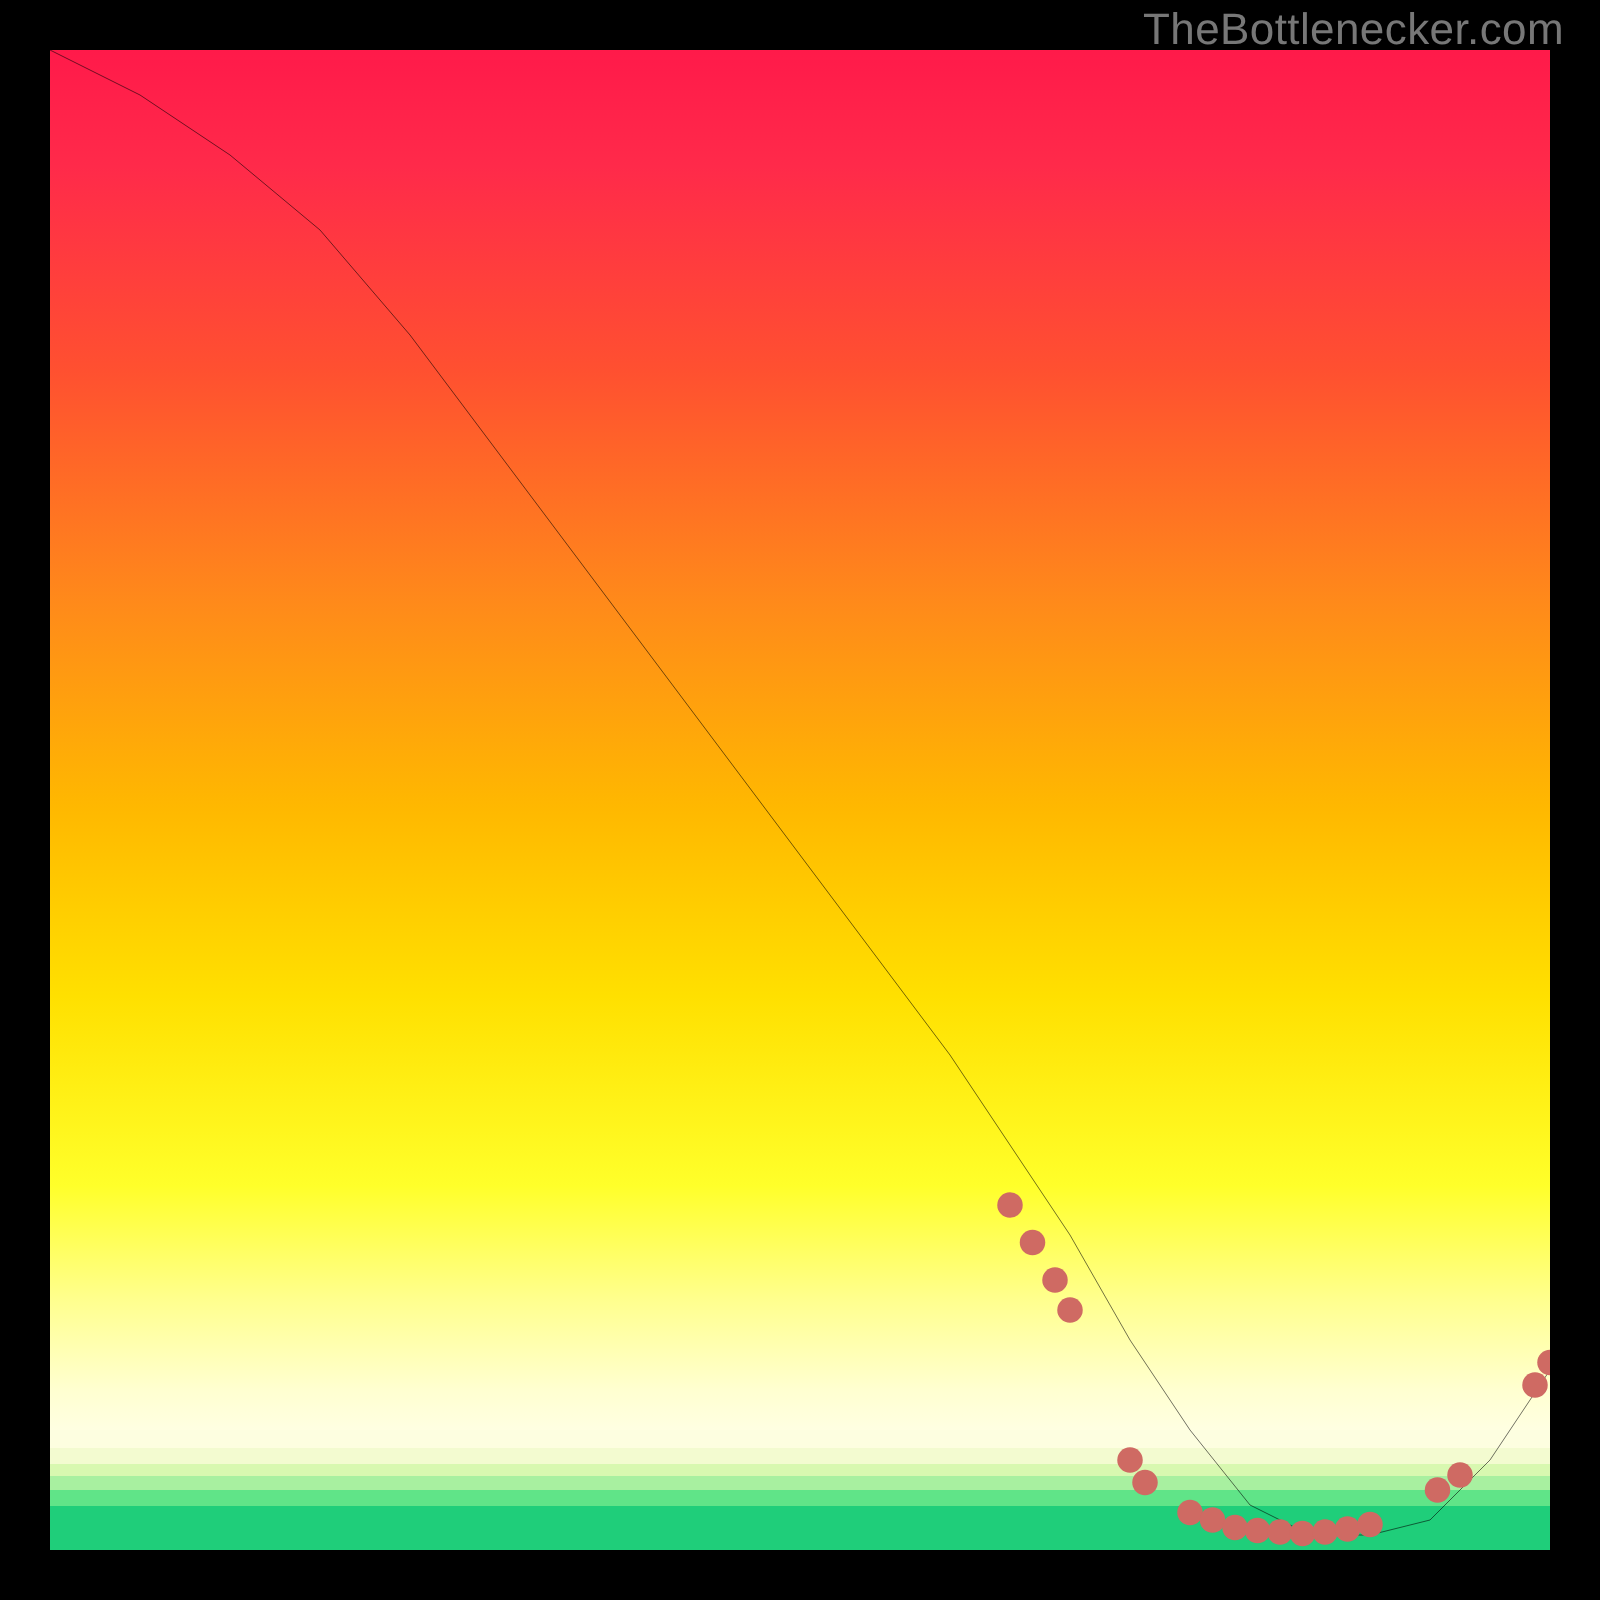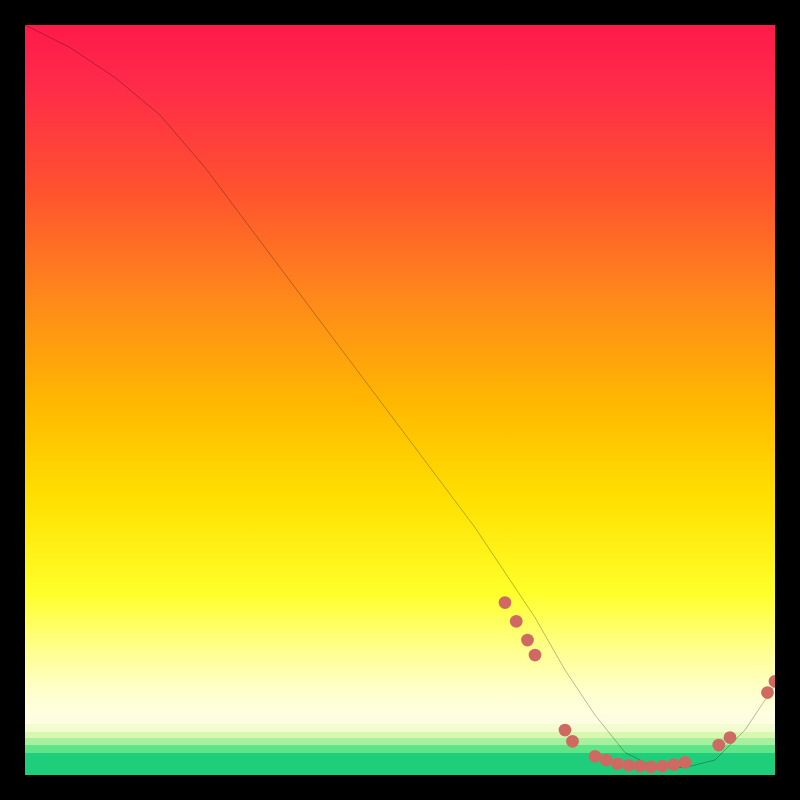--- a/index.html
+++ b/index.html
@@ -76,20 +76,21 @@
     inset: 0;
     width: 100%;
     height: 100%;
   }
 </style>
 </head>
 <body>
 
 <div class="frame">
 
+  <div class="watermark">TheBottlenecker.com</div>
 
   <div class="plot">
 
     <div class="gradient-bg">
       <div class="gradient-main"></div>
       <div class="band b-yellowpale"></div>
       <div class="band b-cream"></div>
       <div class="band b-lime"></div>
       <div class="band b-mint"></div>
       <div class="band b-green1"></div>

